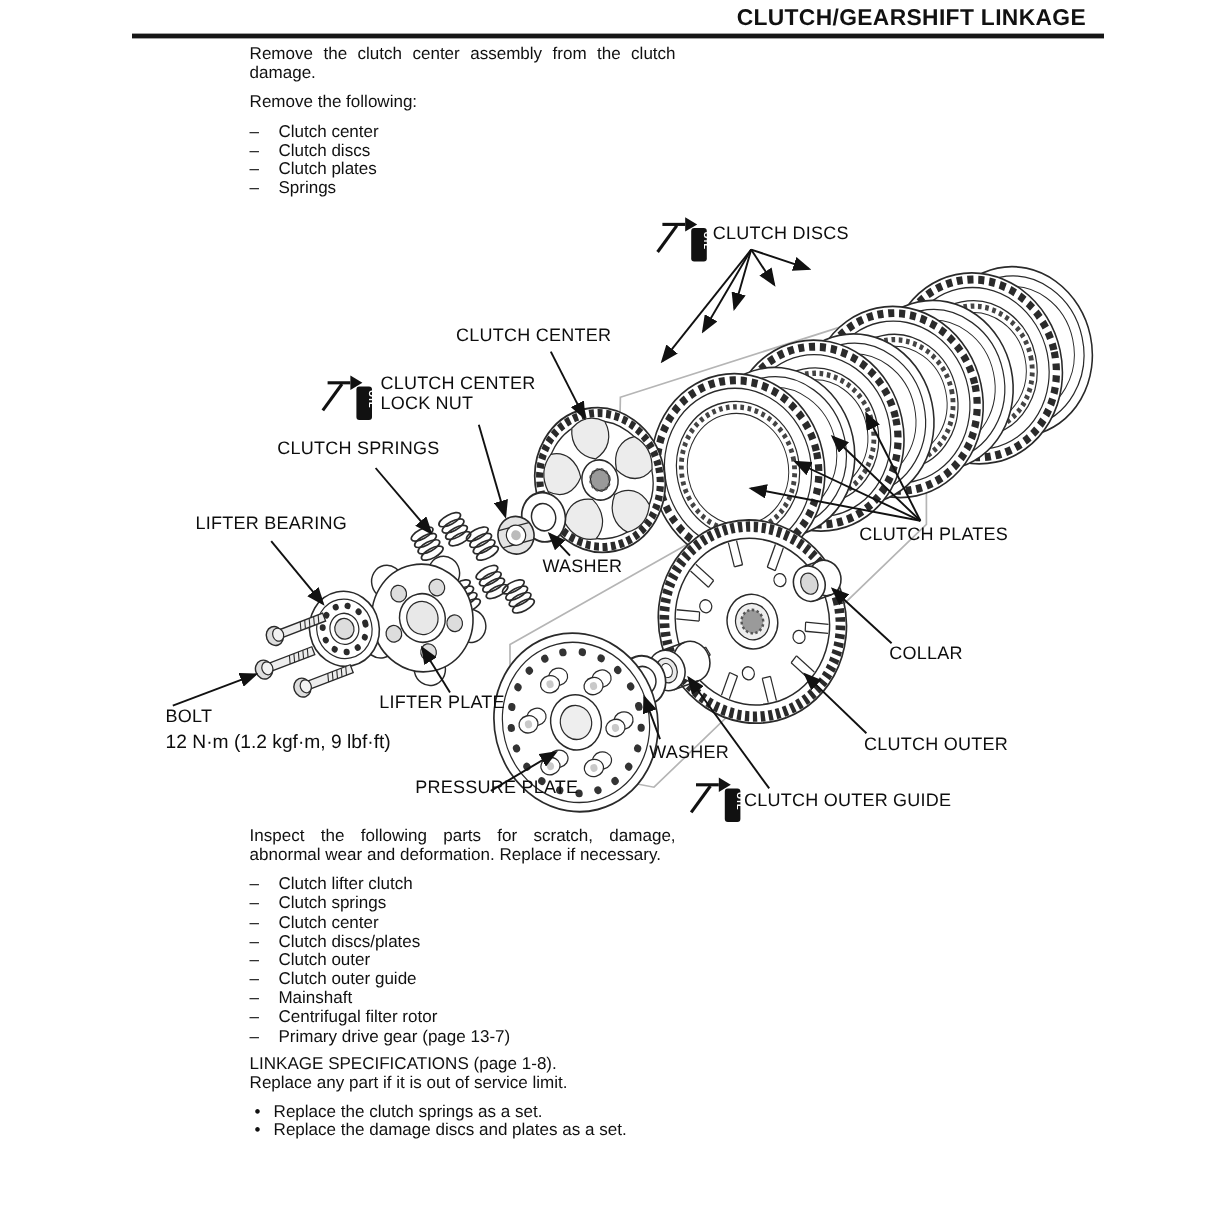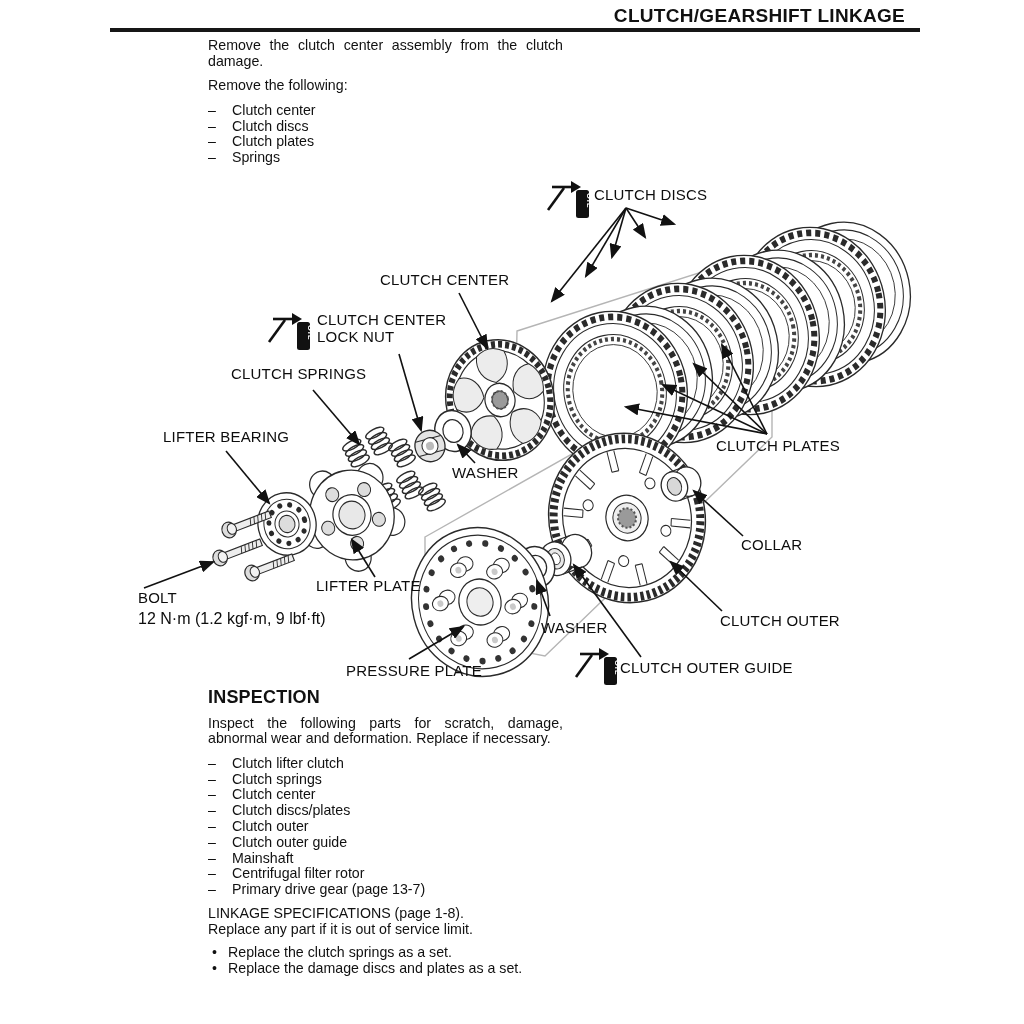--- a/index.html
+++ b/index.html
@@ -317,24 +317,23 @@
   <div class="dlabel" style="left:163px;top:428px;">LIFTER BEARING</div>
   <div class="dlabel" style="left:452px;top:464px;">WASHER</div>
   <div class="dlabel" style="left:716px;top:437px;">CLUTCH PLATES</div>
   <div class="dlabel" style="left:741px;top:536px;">COLLAR</div>
   <div class="dlabel" style="left:138px;top:589px;">BOLT</div>
   <div class="dnote" style="left:138px;top:610px;">12 N·m (1.2 kgf·m, 9 lbf·ft)</div>
   <div class="dlabel" style="left:316px;top:577px;">LIFTER PLATE</div>
   <div class="dlabel" style="left:541px;top:619px;">WASHER</div>
   <div class="dlabel" style="left:720px;top:612px;">CLUTCH OUTER</div>
   <div class="dlabel" style="left:620px;top:659px;">CLUTCH OUTER GUIDE</div>
-  <div class="dlabel" style="left:346px;top:662px;">PRESSURE PLATE</div>
+  <div class="dlabel" style="left:346px;top:648px;">PRESSURE PLATE</div>
 
   <div class="col" style="top:690px;">
-    <div class="h2">INSPECTION</div>
     <p class="just">Inspect the following parts for scratch, damage, abnormal wear and deformation. Replace if necessary.</p>
     <div class="dashlist">
       <div class="li">
           <span class="mk">–</span>
           <span>Clutch lifter clutch</span>
         </div>
       <div class="li">
           <span class="mk">–</span>
           <span>Clutch springs</span>
         </div>

